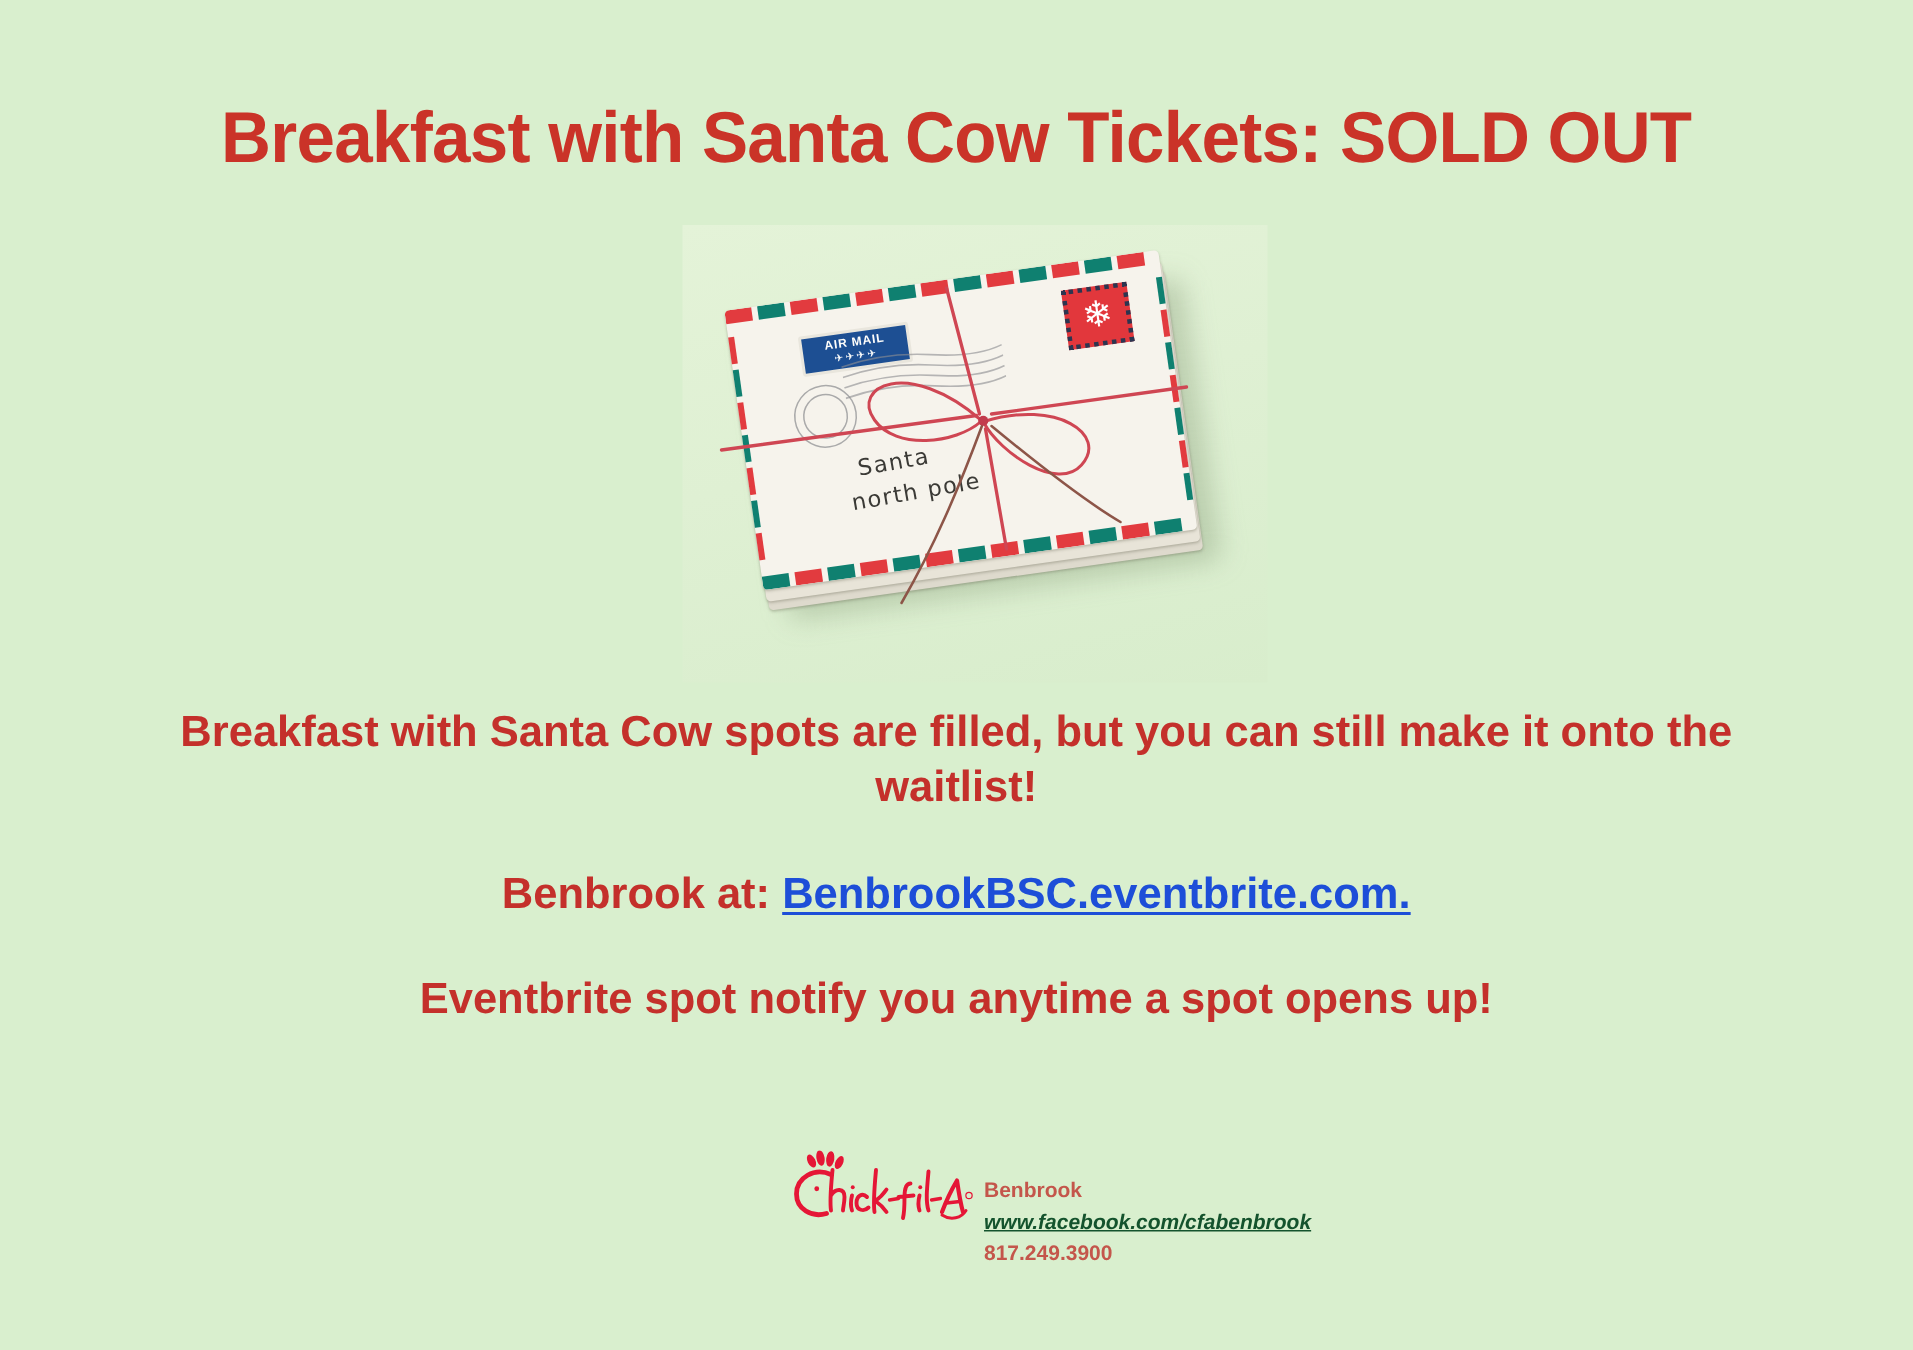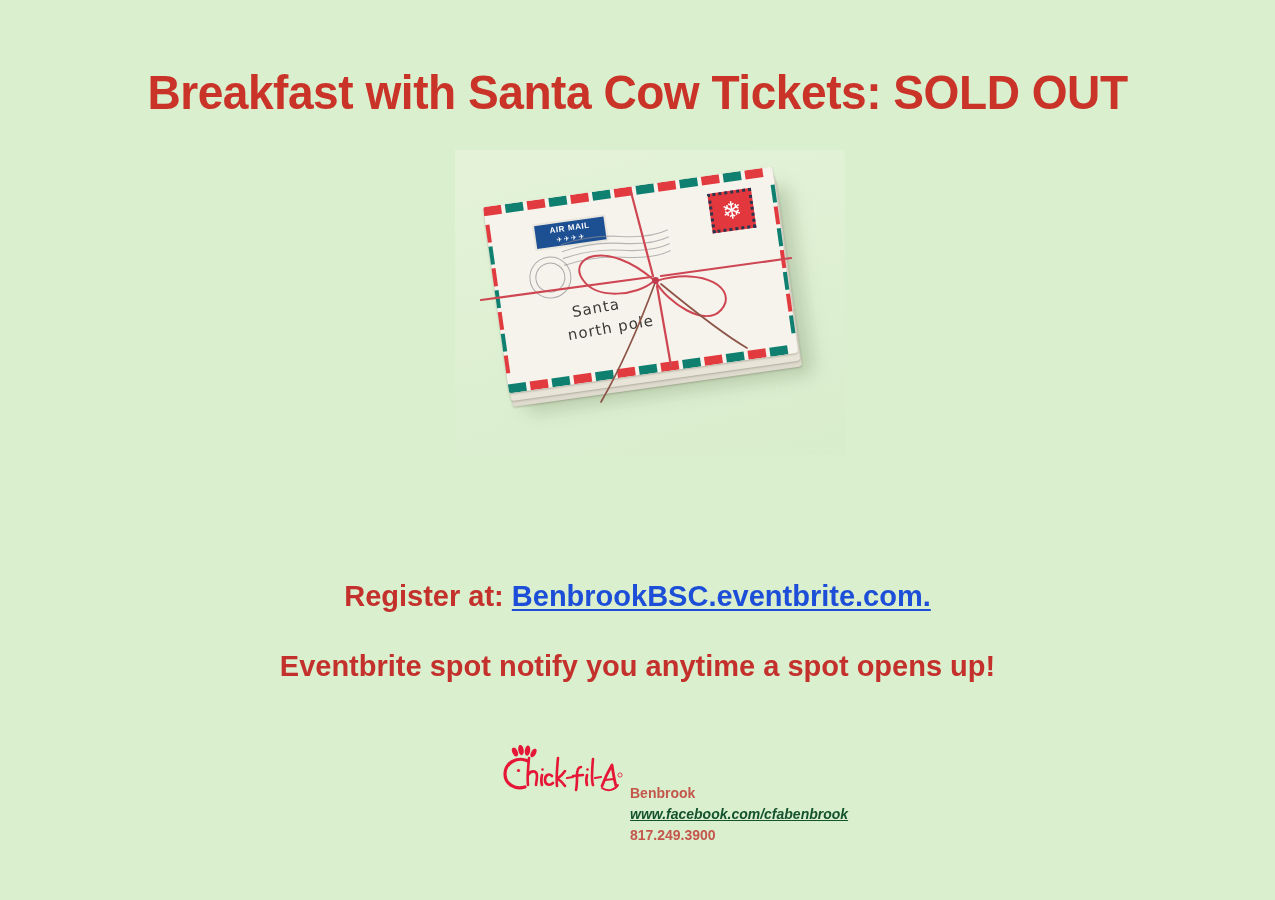--- a/index.html
+++ b/index.html
@@ -231,24 +231,24 @@
   }
   .link {
     text-decoration: underline;
     text-underline-offset: 3px;
     color: #1d4ed8;
   }
 
   
   .footer {
     position: absolute;
-    left: 498px;
+    left: 524px;
     top: 745px;
     display: flex;
-    align-items: flex-start;
+    align-items: center;
   }
   .logo {
     width: 126px;
     height: 58px;
     position: relative;
     flex: 0 0 auto;
   }
   .logo svg { display: block; }
   .footer-text {
     margin-left: 6px;
@@ -368,23 +368,24 @@
           <path d="M200,133 C184,176 168,214 146,252" stroke="#8d5548" stroke-width="1.7"></path>
           <path d="M206,134 C240,162 268,184 292,198" stroke="#8d5548" stroke-width="1.7"></path>
 
           <circle cx="200.5" cy="130.5" r="3.4" fill="#c23b4c" stroke="none"></circle>
         </g>
       </svg>
 
     </div>
   </div>
 
+  <div class="body-block line-1">Breakfast with Santa Cow spots are filled, but you can still make it onto the waitlist!</div>
 
   <div class="body-block line-2">
-    <span>Register at: </span><a class="link" href="#">BenbrookBSC.eventbrite.com.</a>
+    <span>Benbrook at: </span><a class="link" href="#">BenbrookBSC.eventbrite.com.</a>
   </div>
 
   <div class="body-block line-3">Eventbrite spot notify you anytime a spot opens up!</div>
 
   <div class="footer">
 
     <div class="logo">
       <svg viewBox="0 0 126 58" width="126" height="58" aria-hidden="true">
 
         <g fill="#e51636">

